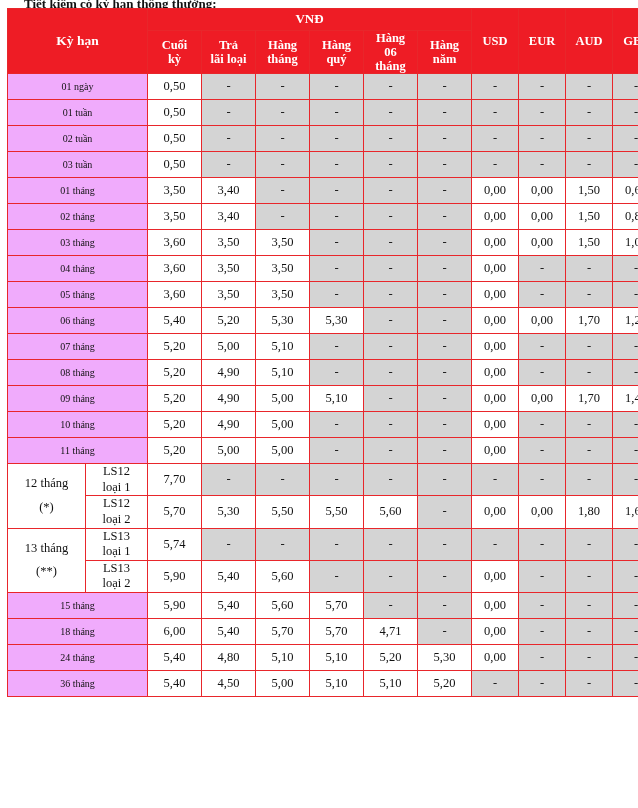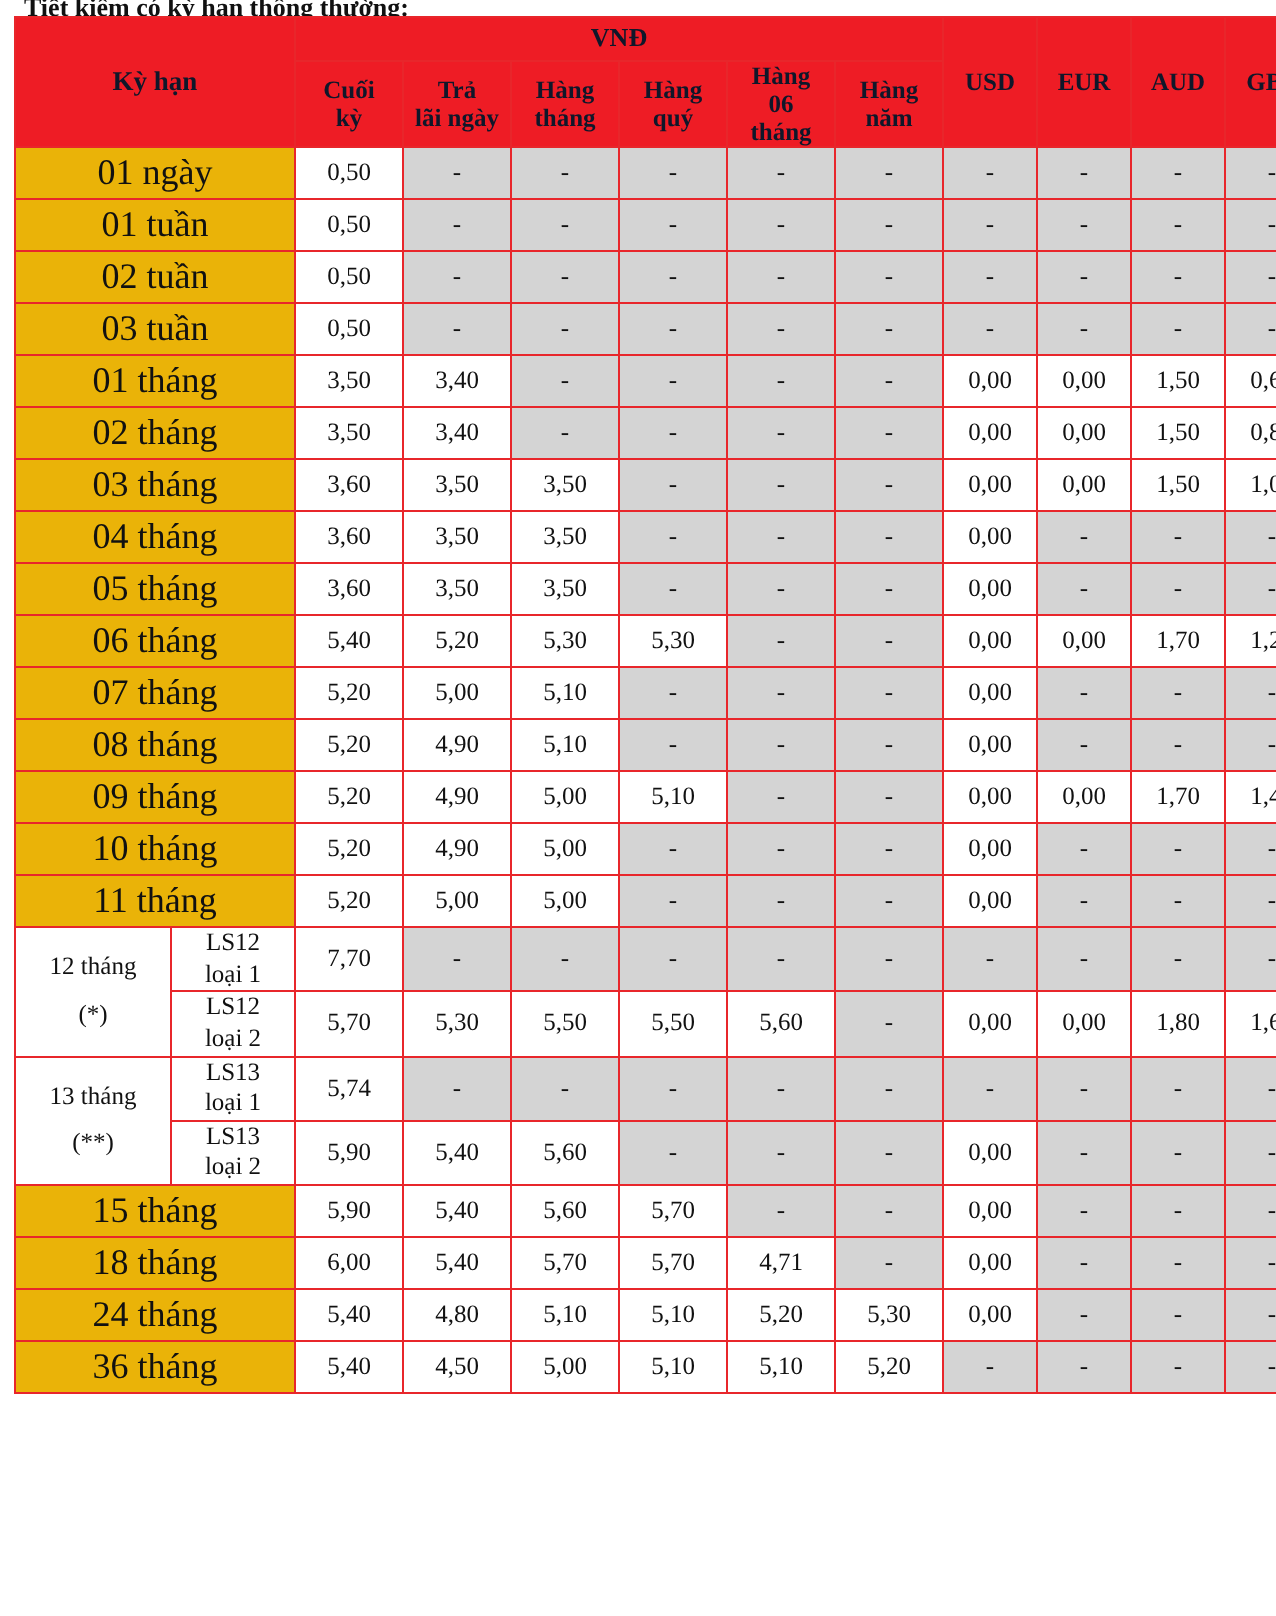--- a/index.html
+++ b/index.html
@@ -18,56 +18,56 @@
   .title-strip {
     position: absolute;
     top: 0; left: 0;
     width: 638px;
     height: 8px;
     overflow: hidden;
     font-size: 13px;
     font-weight: bold;
     color: #111;
     white-space: nowrap;
-    padding-left: 12px;
+    padding-left: 24px;
     line-height: 8px;
   }
   table.rates {
     position: absolute;
     top: 8px;
     left: 7px;
     border-collapse: collapse;
     table-layout: fixed;
     width: 624px;
     font-size: 12.5px;
   }
   table.rates td, table.rates th {
     border: 1px solid #e8262b;
     text-align: center;
     vertical-align: middle;
     padding: 0;
   }
   thead th {
     background: #ee1c25;
-    color: #0f172a;
+    color: #ffffff;
     font-weight: bold;
     font-size: 12.5px;
     line-height: 1.12;
     padding: 2px 1px;
   }
   th.vnd-group { height: 22px; font-size: 13px; }
   th.term-head { font-size: 13.5px; margin-top: 17px; }
   tbody td {
     height: 26px;
     color: #111;
     font-size: 12.5px;
   }
   td.term {
-    font-size: 18px;
-    background: #eab308;
+    font-size: 10px;
+    background: #f0abfc;
   }
   td.val { background: #ffffff; }
   td.shaded { background: #d4d4d4; }
   td.sub {
     font-size: 12.5px;
     line-height: 1.25;
     background: #ffffff;
   }
   .sub-line1 { display: block; }
   .sub-line2 { display: block; font-family: Liberation Serif, serif; }
@@ -108,21 +108,21 @@
       <tr>
         <th rowspan="2" colspan="2" class="term-head">Kỳ hạn</th>
         <th colspan="6" class="vnd-group">VNĐ</th>
         <th rowspan="2">USD</th>
         <th rowspan="2">EUR</th>
         <th rowspan="2">AUD</th>
         <th rowspan="2">GBP</th>
       </tr>
       <tr>
         <th><span>Cuối</span><br><span>kỳ</span></th>
-        <th><span>Trả</span><br><span>lãi ngày</span></th>
+        <th><span>Trả</span><br><span>lãi loại</span></th>
         <th><span>Hàng</span><br><span>tháng</span></th>
         <th><span>Hàng</span><br><span>quý</span></th>
         <th><span>Hàng</span><br><span>06</span><br><span>tháng</span></th>
         <th><span>Hàng</span><br><span>năm</span></th>
       </tr>
     </thead>
     <tbody>
 
       <tr>
         <td colspan="2" class="term">01 ngày</td>

